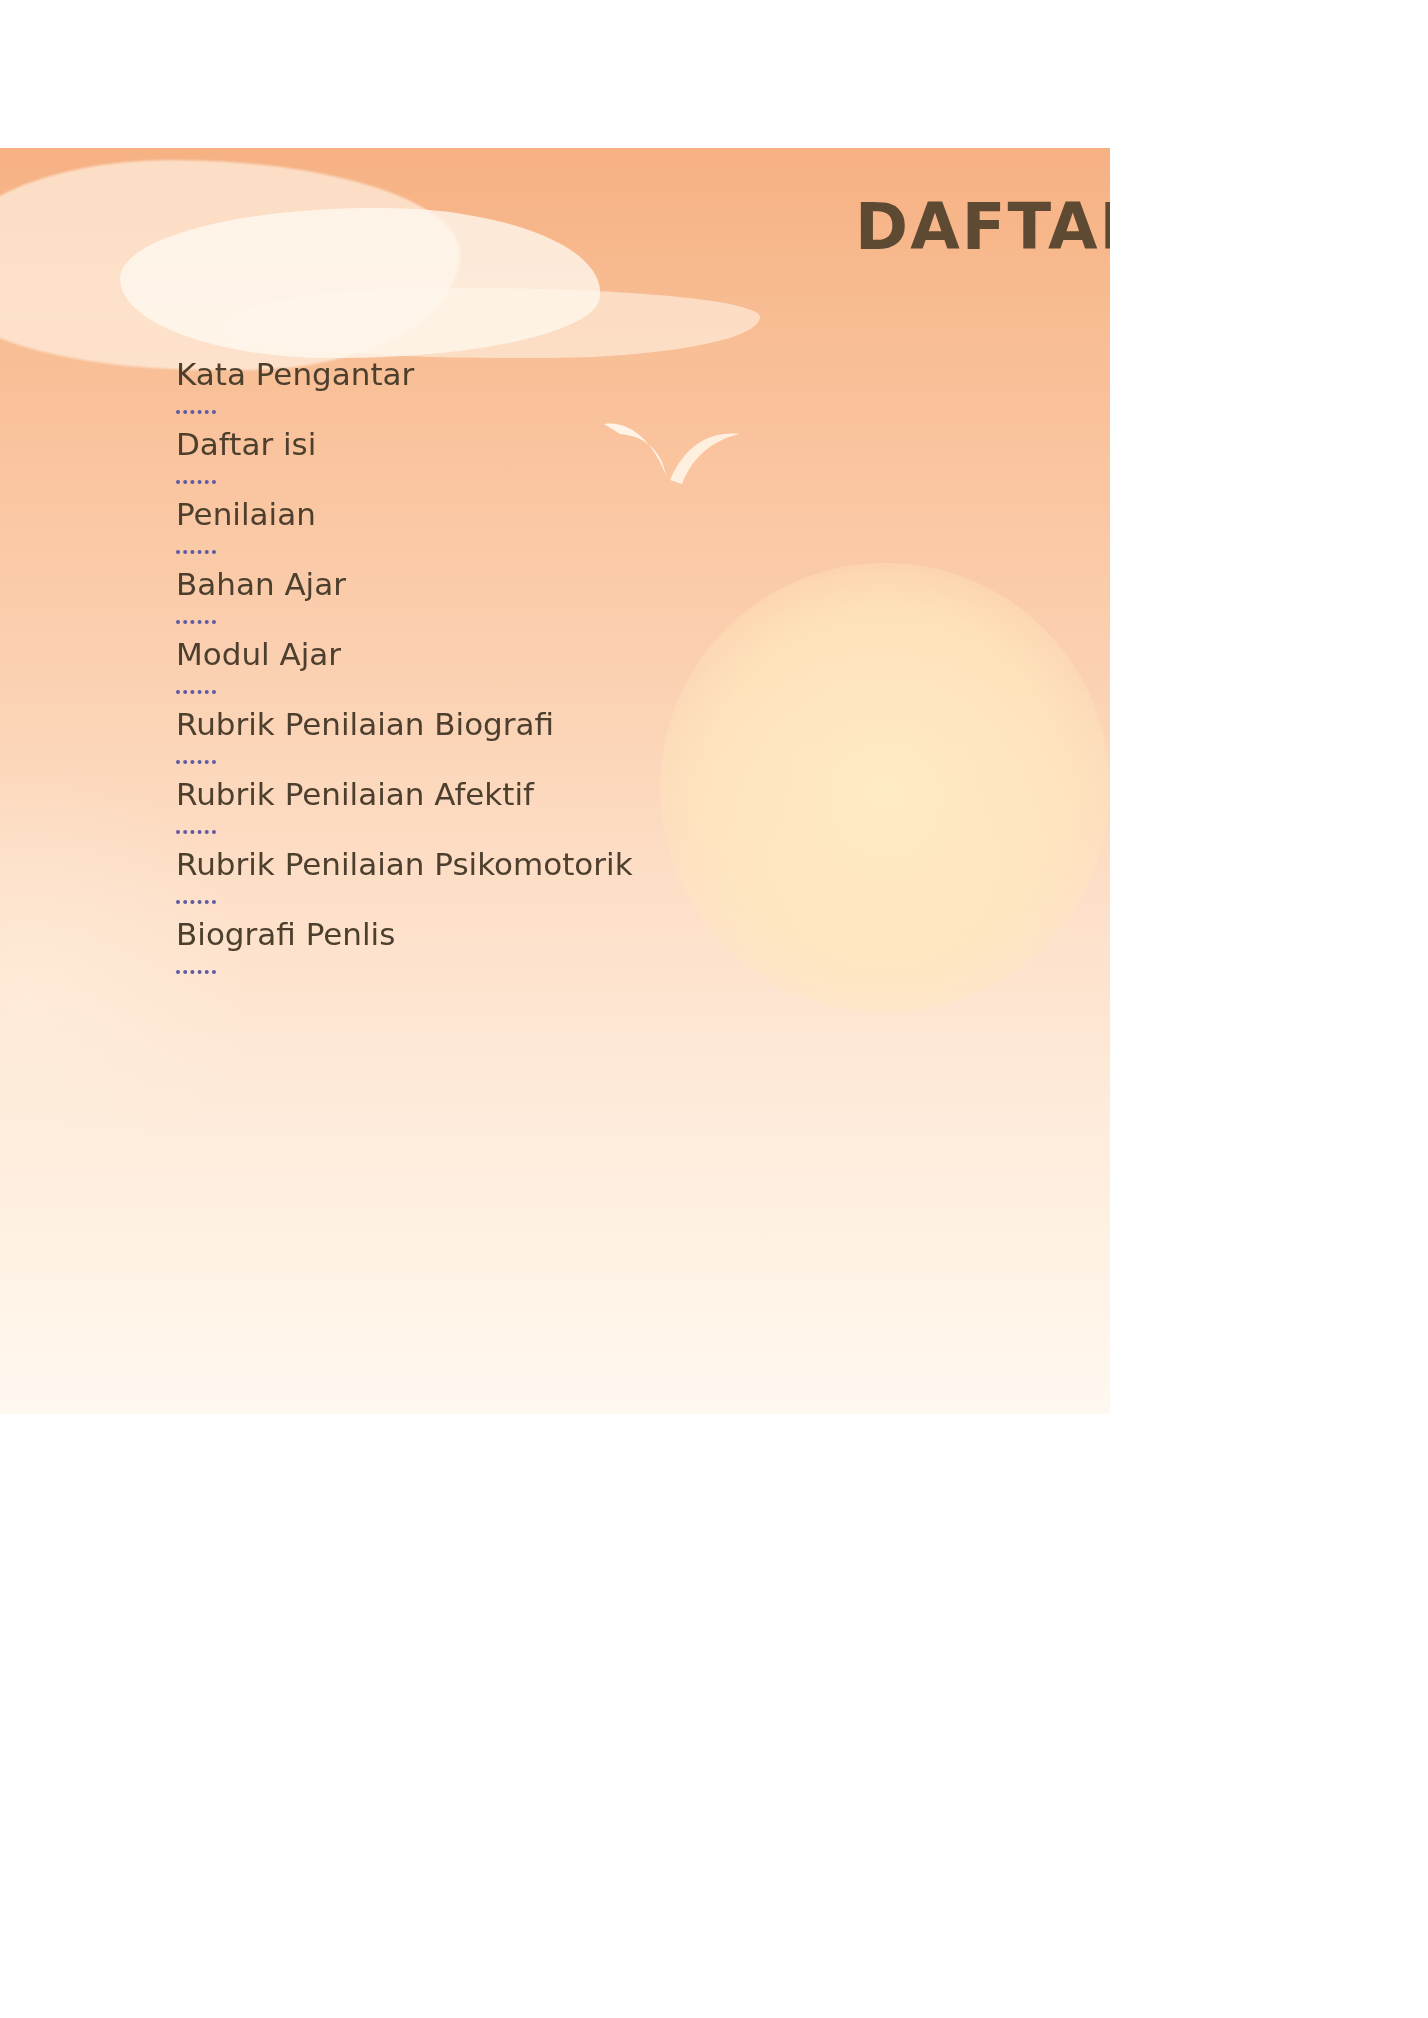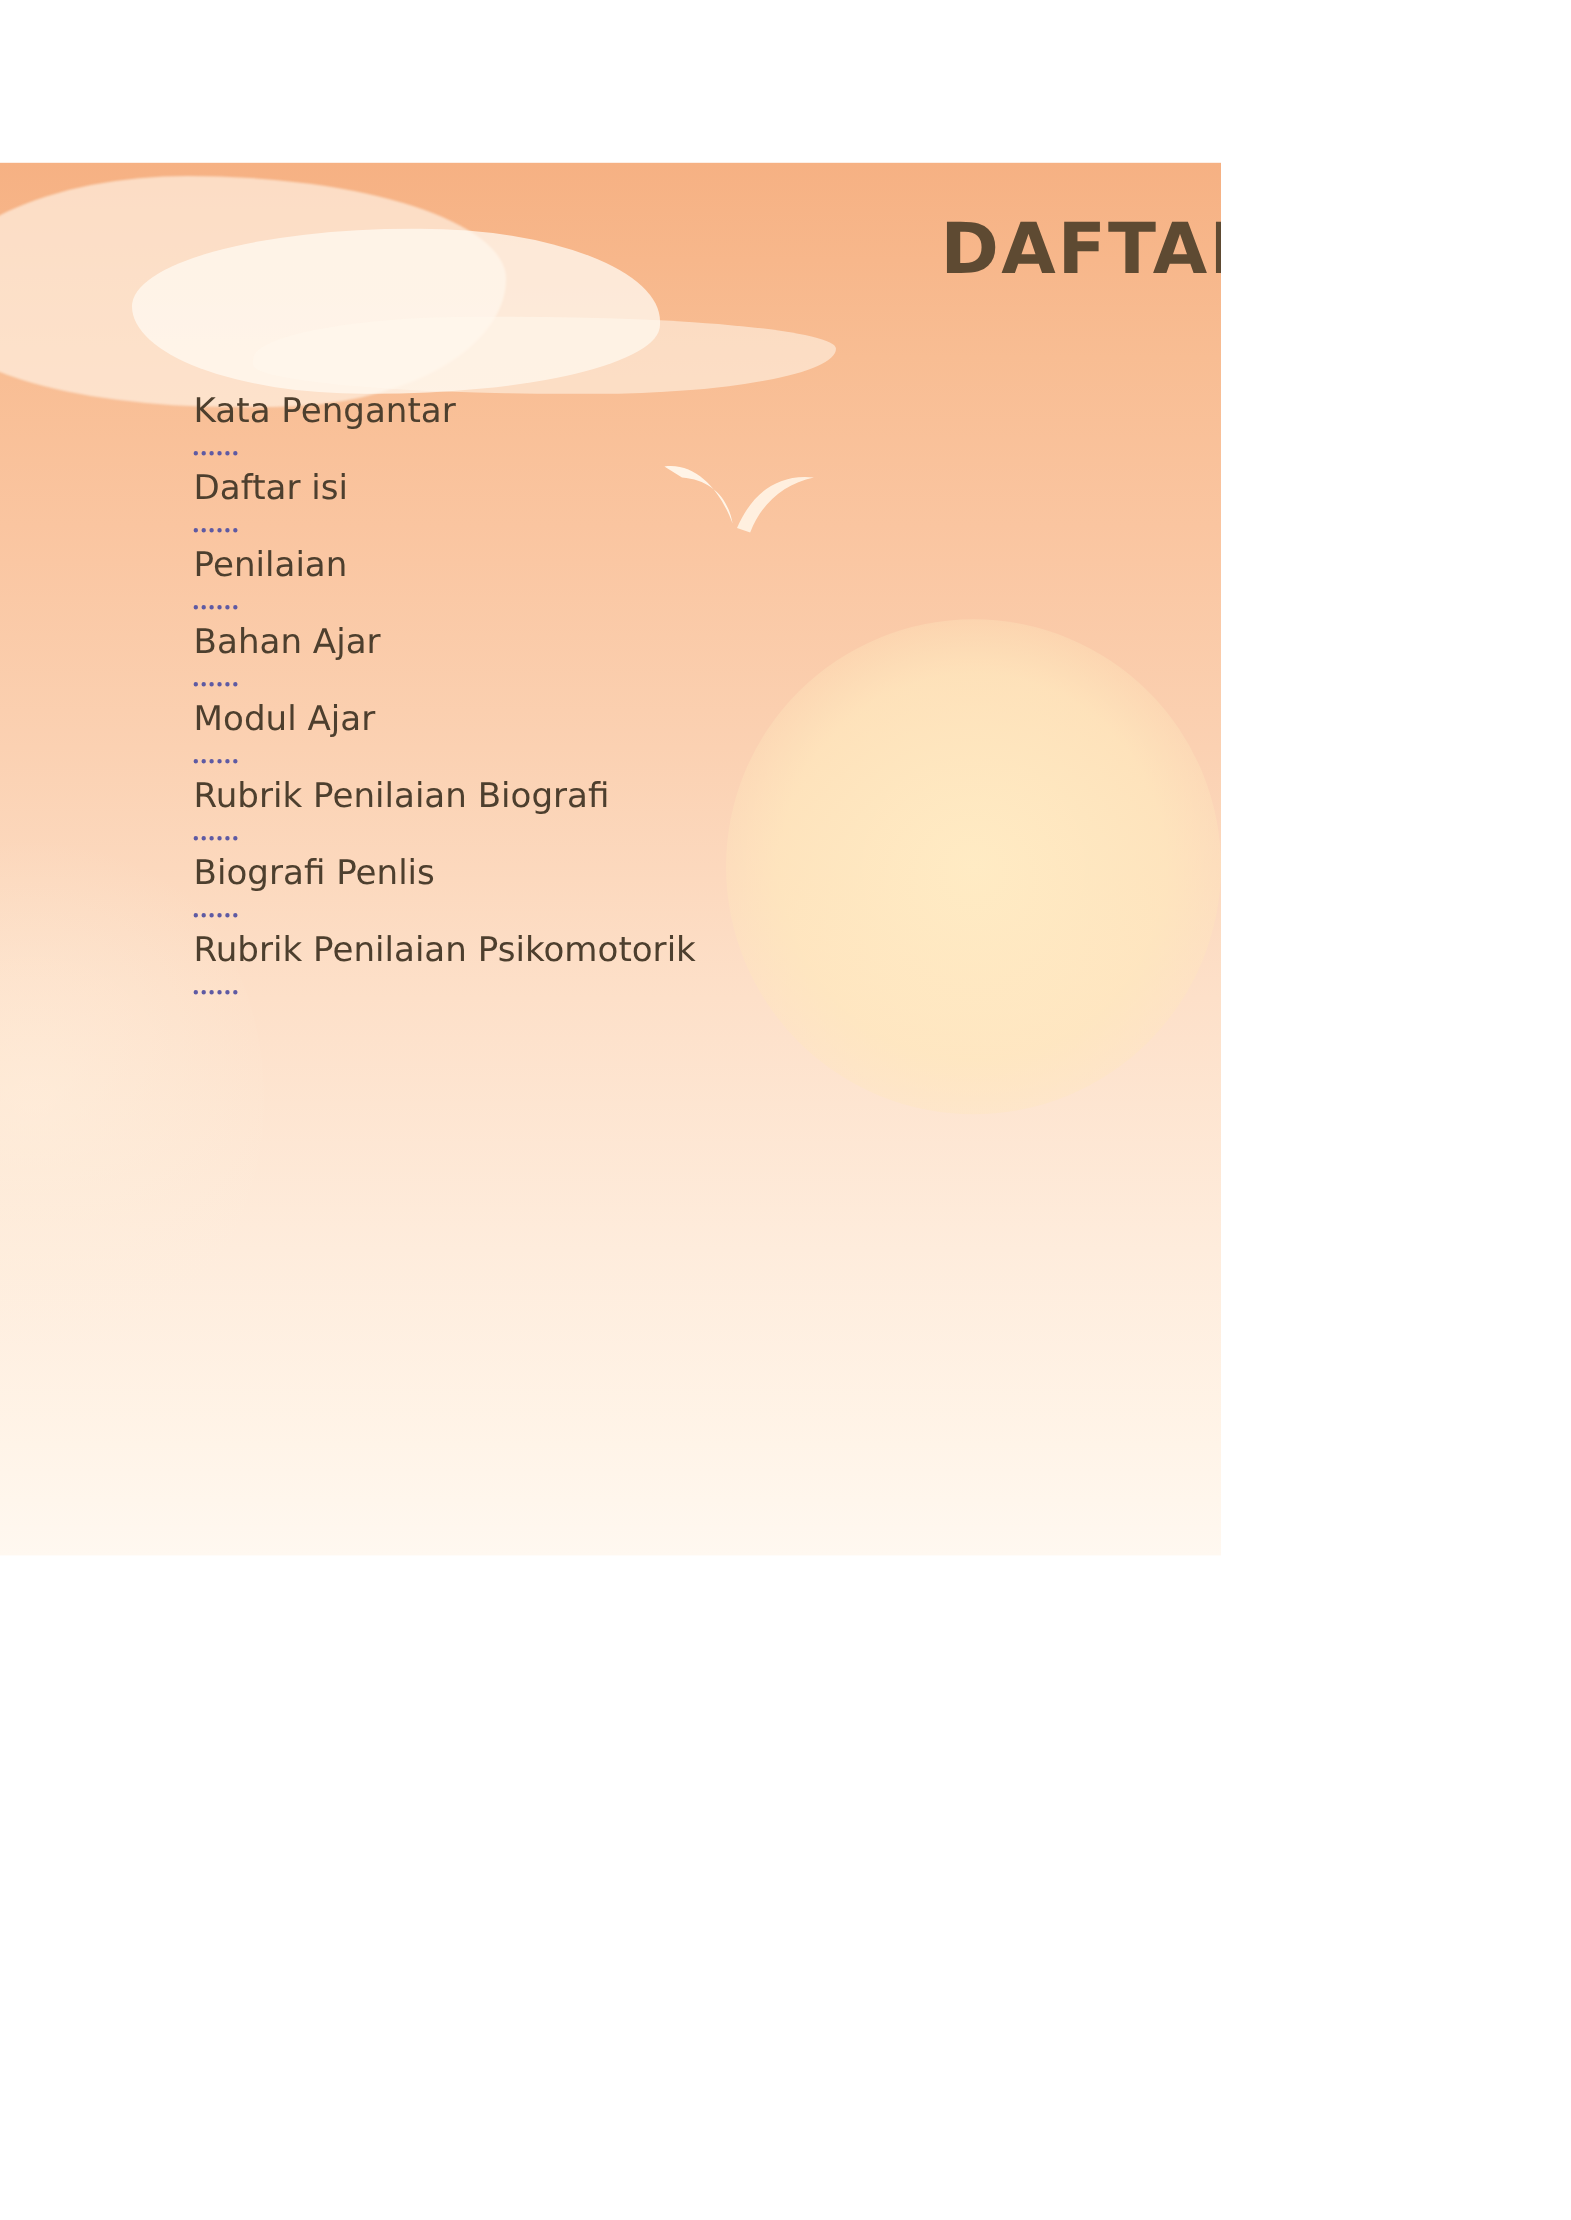--- a/index.html
+++ b/index.html
@@ -182,25 +182,29 @@
     <div class="toc-row">
       <span class="toc-label">Modul Ajar</span>
       <span class="toc-leader"></span>
     </div>
 
     <div class="toc-row">
       <span class="toc-label">Rubrik Penilaian Biografi</span>
       <span class="toc-leader"></span>
     </div>
 
+    <div class="toc-row">
+      <span class="toc-label">Rubrik Penilaian Afektif</span>
+      <span class="toc-leader"></span>
+    </div>
+
+    <div class="toc-row">
+      <span class="toc-label">Rubrik Penilaian Psikomotorik</span>
+      <span class="toc-leader"></span>
+    </div>
 
     <div class="toc-row">
       <span class="toc-label">Biografi Penlis</span>
-      <span class="toc-leader"></span>
-    </div>
-
-    <div class="toc-row">
-      <span class="toc-label">Rubrik Penilaian Psikomotorik</span>
       <span class="toc-leader"></span>
     </div>
 
   </div>
 </div>
 
 </body></html>

